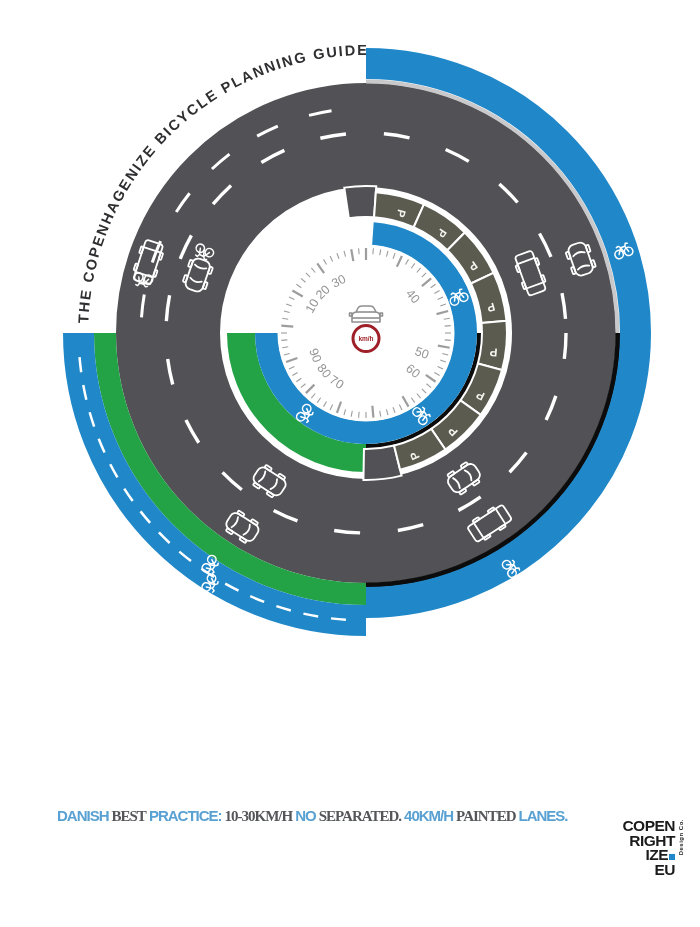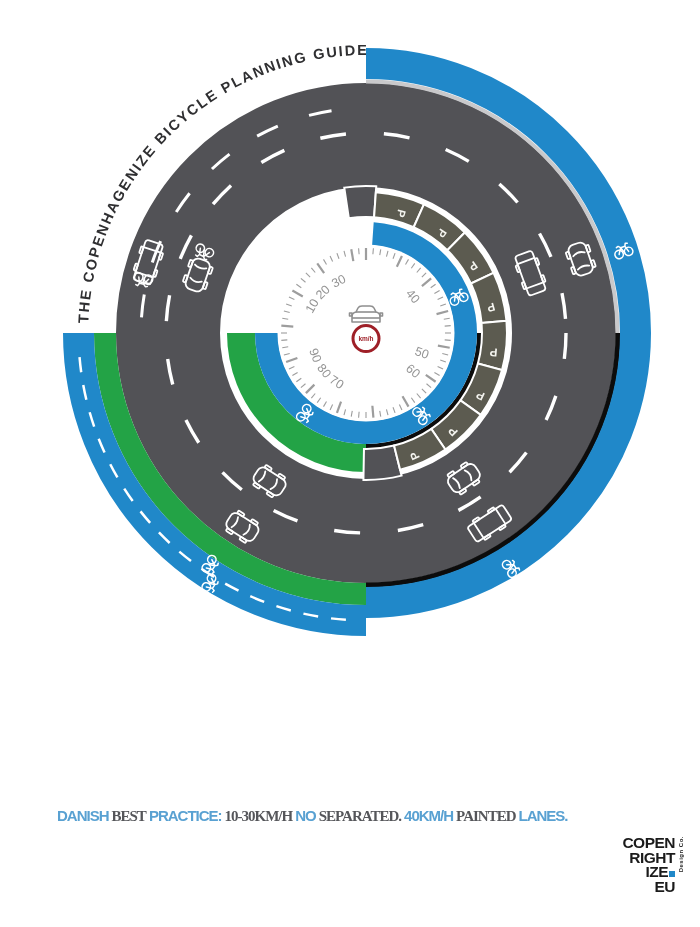--- a/index.html
+++ b/index.html
@@ -27,21 +27,21 @@
   .veh{stroke:#fff;fill:none;stroke-width:1.8;stroke-linejoin:round;stroke-linecap:round;}
   .bike{stroke:#fff;fill:none;stroke-width:1.5;stroke-linejoin:round;stroke-linecap:round;}
   .carfront{stroke:#8f8f8f;fill:none;stroke-width:1.6;stroke-linejoin:round;}
   .kmh-ring{fill:#fff;stroke:var(--red);stroke-width:3;}
   .kmh-txt{fill:var(--red);font-size:6.5px;font-weight:bold;text-anchor:middle;}
   
   .footer-text{position:absolute;left:57px;top:808px;width:565px;}
   .fline{white-space:nowrap;line-height:16.6px;font-size:15px;font-weight:bold;letter-spacing:-1px;}
   .fline span{margin-right:3px;}
   .fb{color:var(--fblue);} .fd{color:var(--fdark);font-family:Liberation Serif, serif;}
-  .logo{position:absolute;left:621px;top:836px;width:54px;text-align:right;}
+  .logo{position:absolute;left:621px;top:819px;width:54px;text-align:right;}
   .lline{font-size:15.5px;font-weight:bold;line-height:14.6px;letter-spacing:-0.5px;color:#1b1b1b;white-space:nowrap;}
   .sq{display:inline-block;width:6px;height:6px;background:var(--blue);margin-left:1px;}
   .logo-sub{position:absolute;right:-9px;top:0px;font-size:6px;font-weight:bold;color:#1b1b1b;
             writing-mode:vertical-rl;transform:rotate(180deg);letter-spacing:0.5px;}
 </style>
 </head>
 <body>
 
 <div class="poster">
 <svg width="700" height="927" viewBox="0 0 700 927">

